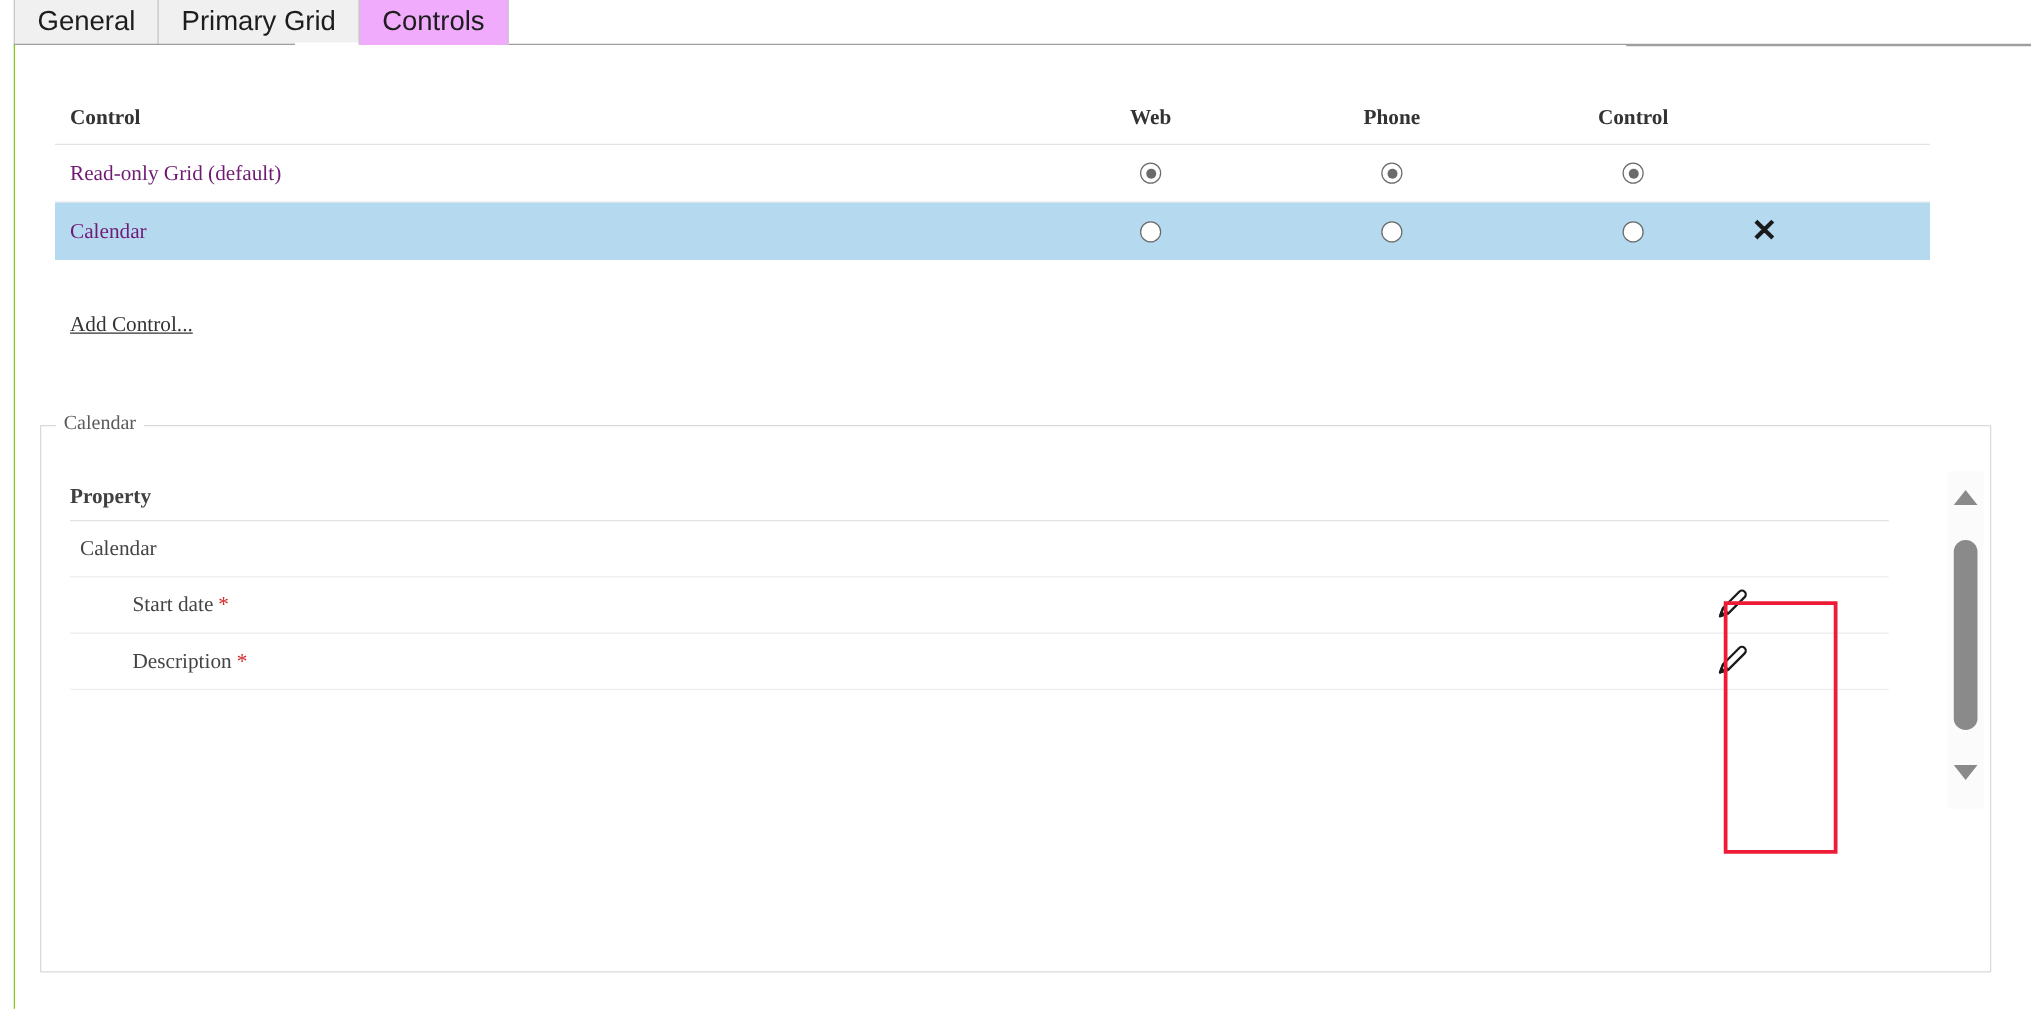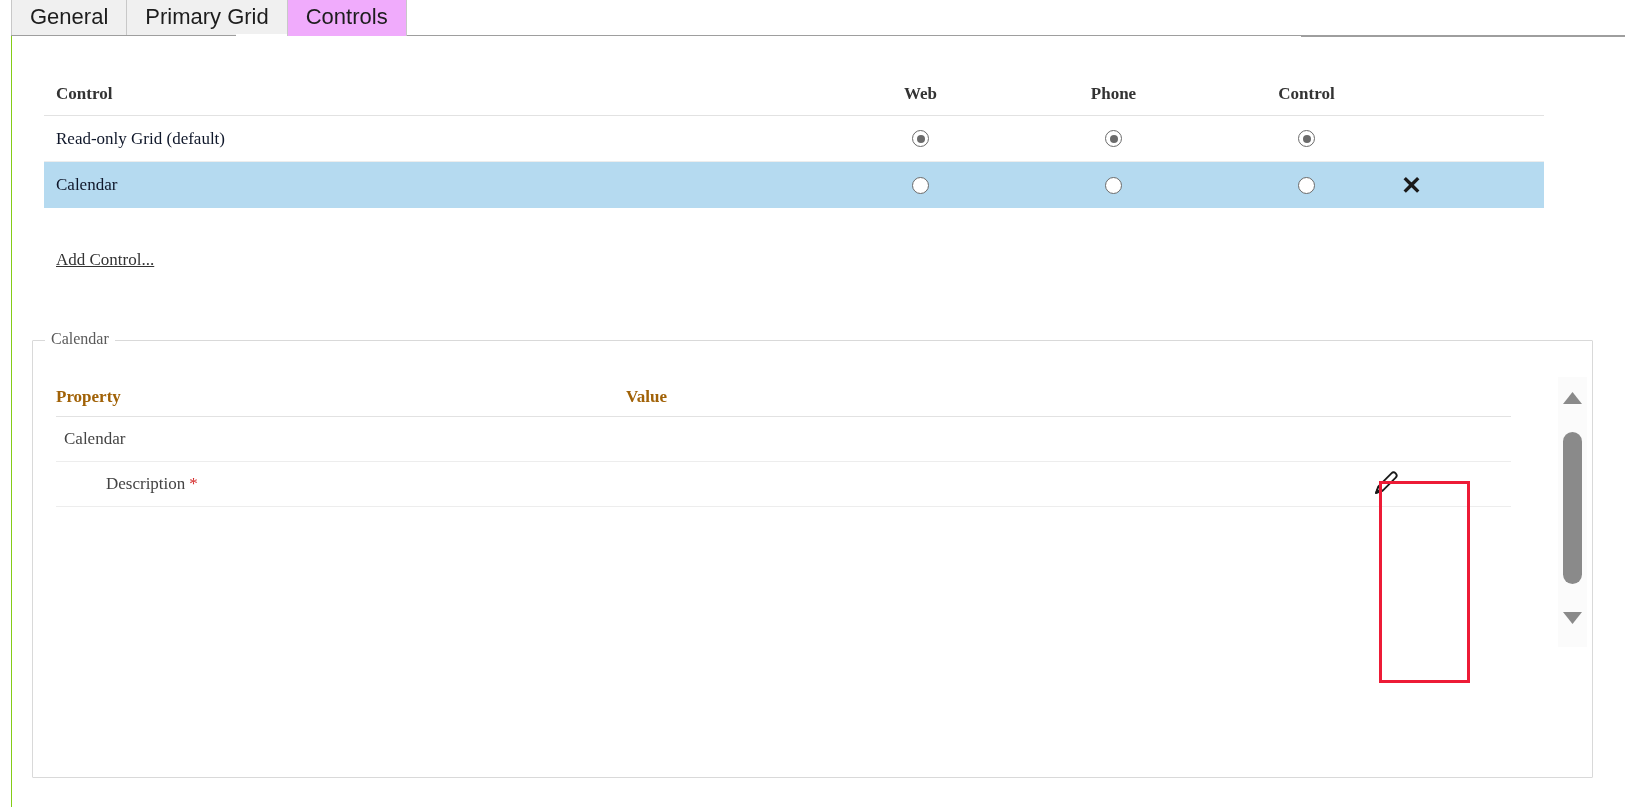--- a/index.html
+++ b/index.html
@@ -92,21 +92,21 @@
   .ct-c-action { flex: 1; display: flex; align-items: center; justify-content: center; }
 
   .ct-head .ct-c-name,
   .ct-head .ct-c-dev {
     font-weight: bold;
     font-size: 17px;
     color: #333333;
   }
   .ct-row .ct-c-name {
     font-size: 17px;
-    color: #0f172a;
+    color: #701a75;
   }
 
   .radio {
     width: 17px; height: 17px;
     border-radius: 50%;
     border: 1px solid #6b6b6b;
     background: #ffffff;
     display: inline-block;
     position: relative;
     cursor: pointer;
@@ -176,21 +176,21 @@
     border-bottom: 1px solid #ededed;
   }
   .pt-c-prop  { width: 570px; }
   .pt-c-value { width: 700px; }
   .pt-c-edit  { flex: 1; display: flex; align-items: center; justify-content: flex-start; padding-left: 42px; }
 
   .pt-head .pt-c-prop,
   .pt-head .pt-c-value {
     font-weight: bold;
     font-size: 17px;
-    color: #a16207;
+    color: #404040;
   }
   .pt-row .pt-c-prop {
     font-size: 17px;
     color: #444444;
   }
   .pt-row .pt-c-prop.lvl0 { padding-left: 8px; }
   .pt-row .pt-c-prop.lvl1 { padding-left: 50px; }
   .req-star { color: #d42a2a; font-size: 17px; margin-left: 4px; }
 
   .pencil { cursor: pointer; display: block; }
@@ -290,49 +290,63 @@
 
   <div class="add-control">Add Control...</div>
 
   <div class="cal-fieldset">
     <div class="cal-legend">Calendar</div>
 
     <div class="prop-table">
 
       <div class="pt-head">
         <div class="pt-c-prop">Property</div>
-        <div class="pt-c-value">Value</div>
         <div class="pt-c-edit"></div>
       </div>
 
       <div class="pt-row">
         <div class="pt-c-prop lvl0">
           <span>Calendar</span>
         </div>
         <div class="pt-c-value"></div>
         <div class="pt-c-edit"></div>
       </div>
 
-
       <div class="pt-row">
         <div class="pt-c-prop lvl1">
-          <span>Description</span><span class="req-star">*</span>
+          <span>Start date</span><span class="req-star">*</span>
         </div>
         <div class="pt-c-value"></div>
         <div class="pt-c-edit">
           <svg class="pencil" width="34" height="34" viewBox="0 0 34 34">
             <g fill="none" stroke="#1a1a1a" stroke-width="1.8" stroke-linejoin="round">
               <path d="M8 26 L10.2 19.6 L23.4 6.4 C24.6 5.2 26.5 5.2 27.7 6.4 C28.9 7.6 28.9 9.5 27.7 10.7 L14.5 23.9 Z"></path>
               <path d="M10.2 19.6 L14.5 23.9"></path>
               <path d="M8 26 L11.3 24.8 L9.2 22.7 Z" fill="#1a1a1a"></path>
             </g>
           </svg>
         </div>
       </div>
 
+      <div class="pt-row">
+        <div class="pt-c-prop lvl1">
+          <span>Description</span><span class="req-star">*</span>
+        </div>
+        <div class="pt-c-value"></div>
+        <div class="pt-c-edit">
+          <svg class="pencil" width="34" height="34" viewBox="0 0 34 34">
+            <g fill="none" stroke="#1a1a1a" stroke-width="1.8" stroke-linejoin="round">
+              <path d="M8 26 L10.2 19.6 L23.4 6.4 C24.6 5.2 26.5 5.2 27.7 6.4 C28.9 7.6 28.9 9.5 27.7 10.7 L14.5 23.9 Z"></path>
+              <path d="M10.2 19.6 L14.5 23.9"></path>
+              <path d="M8 26 L11.3 24.8 L9.2 22.7 Z" fill="#1a1a1a"></path>
+            </g>
+          </svg>
+        </div>
+      </div>
+
 
     </div>
   </div>
 </div>
 
 <div class="scrollbar">
   <div class="sb-arrow up">
     <svg width="21" height="14" viewBox="0 0 21 14">
       <polygon points="10.5,1 20,13 1,13" fill="#8a8a8a"></polygon>
     </svg>

